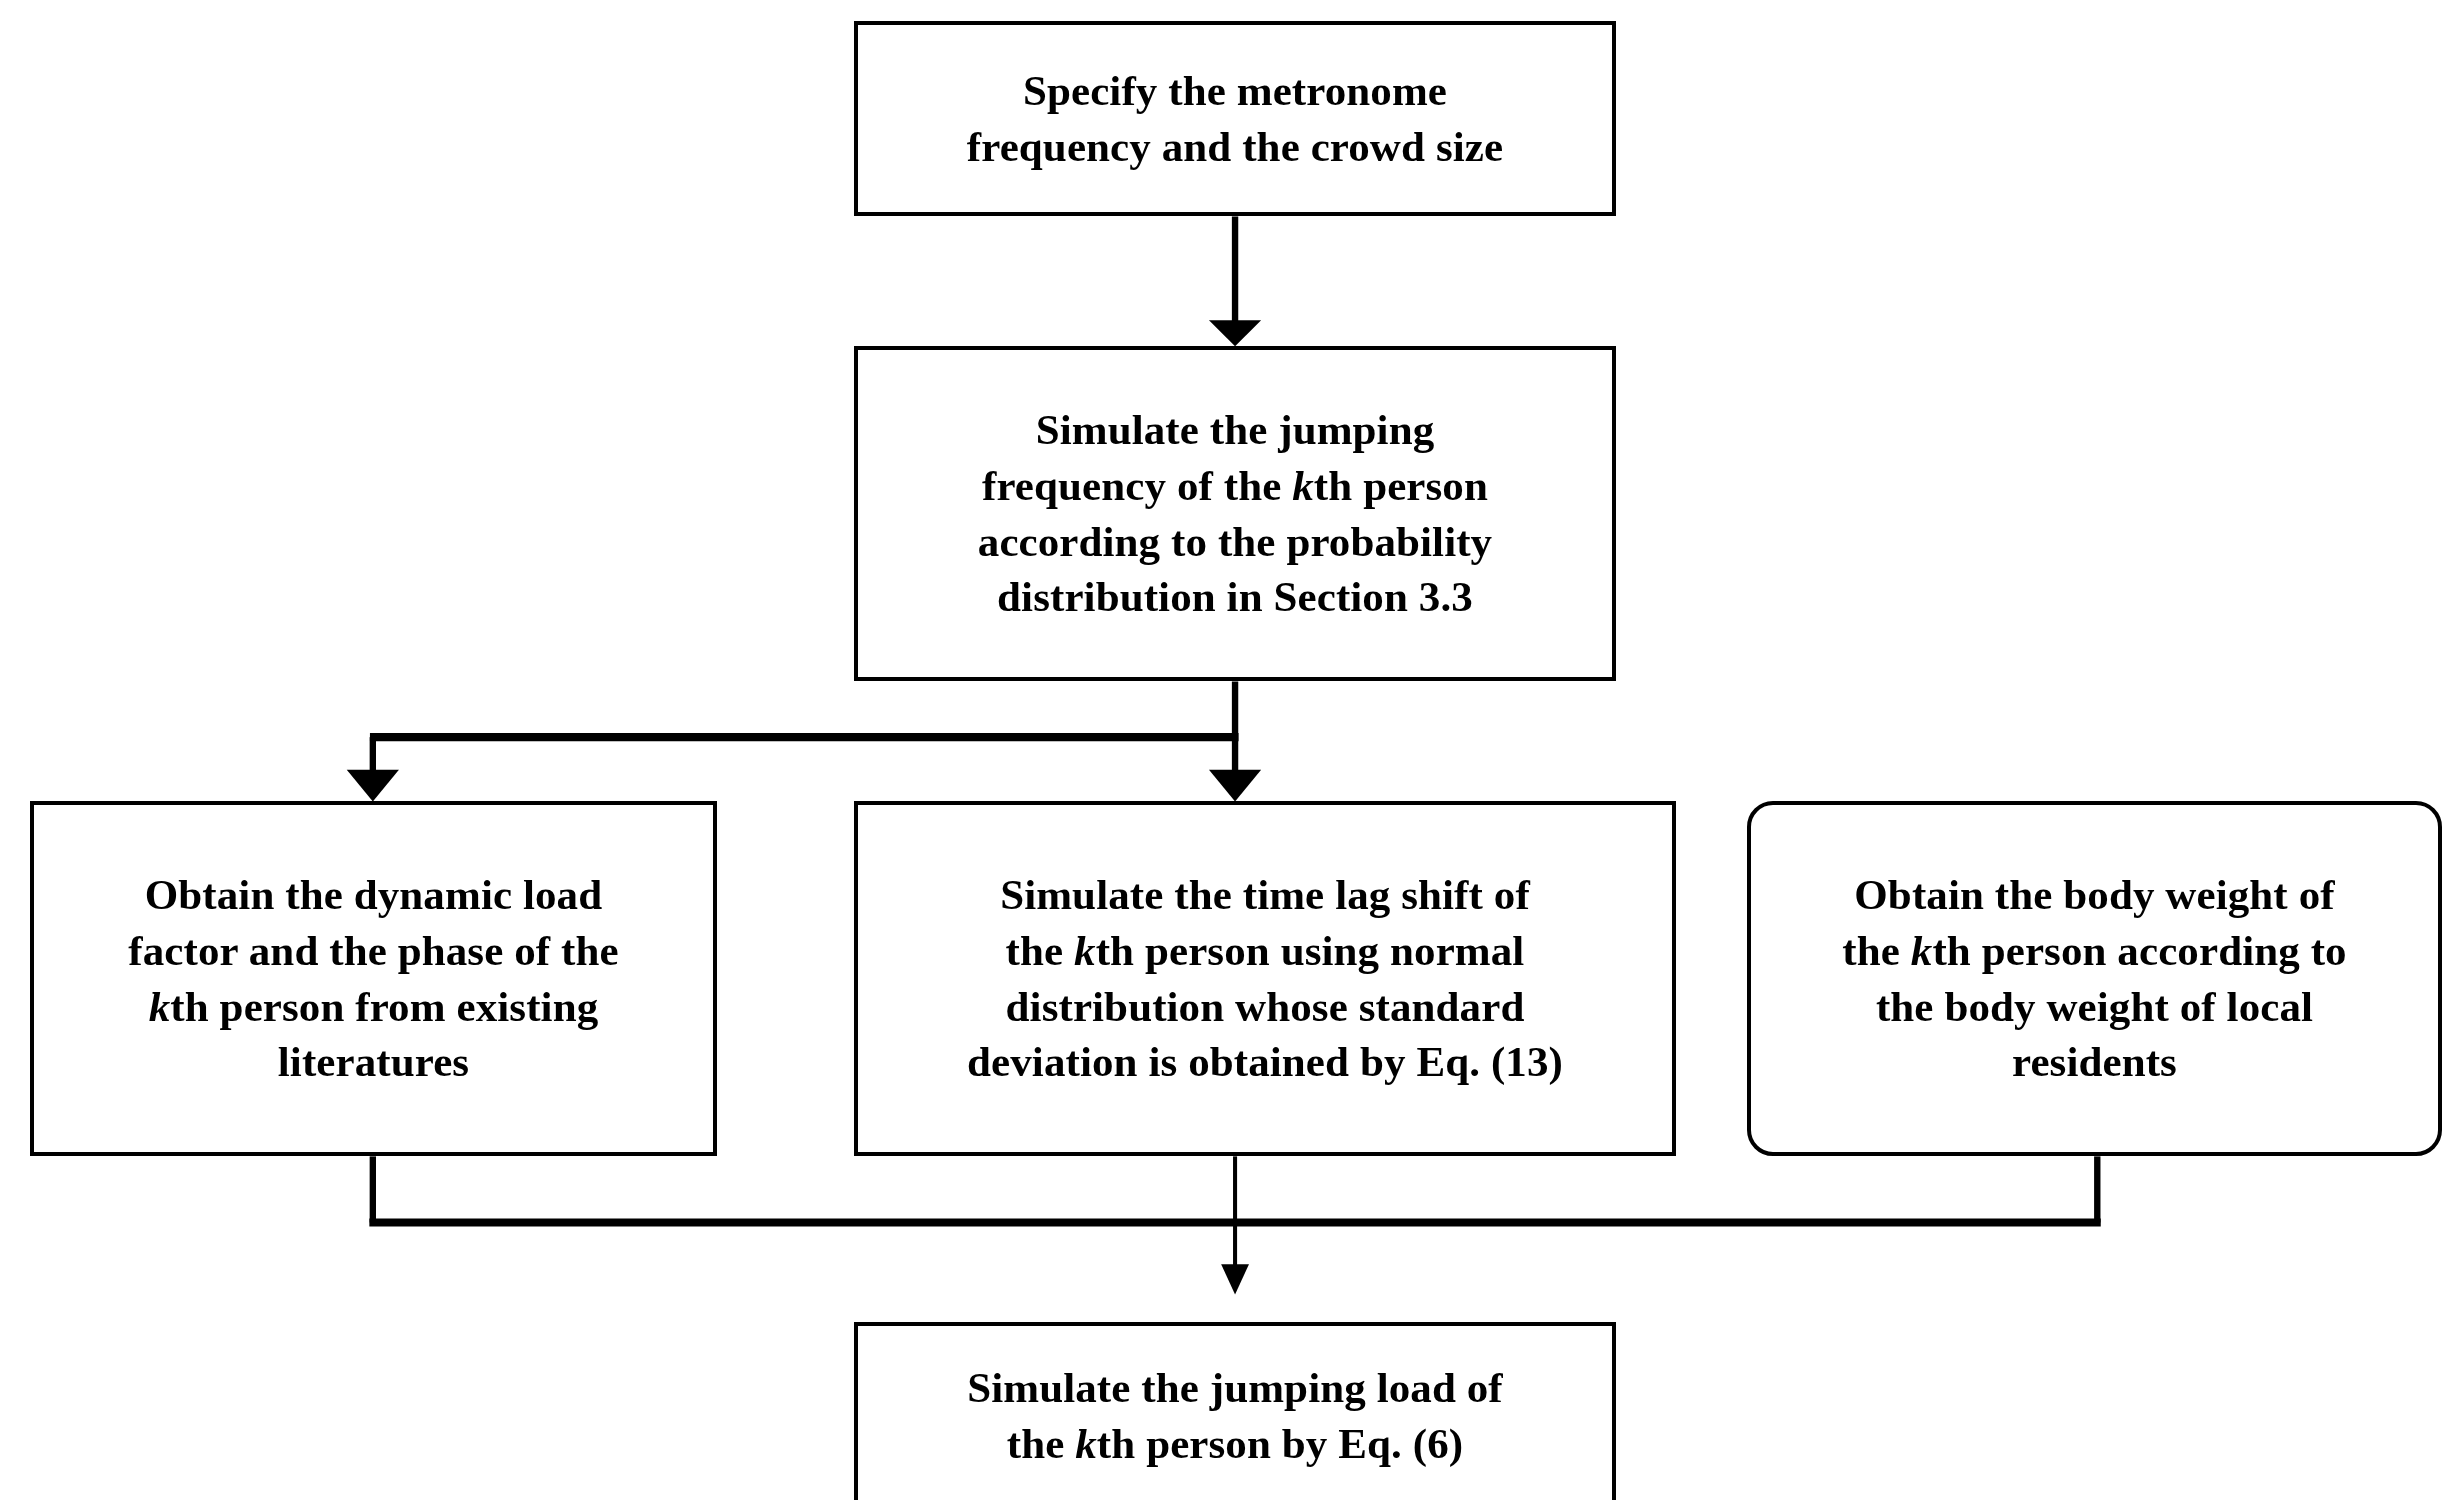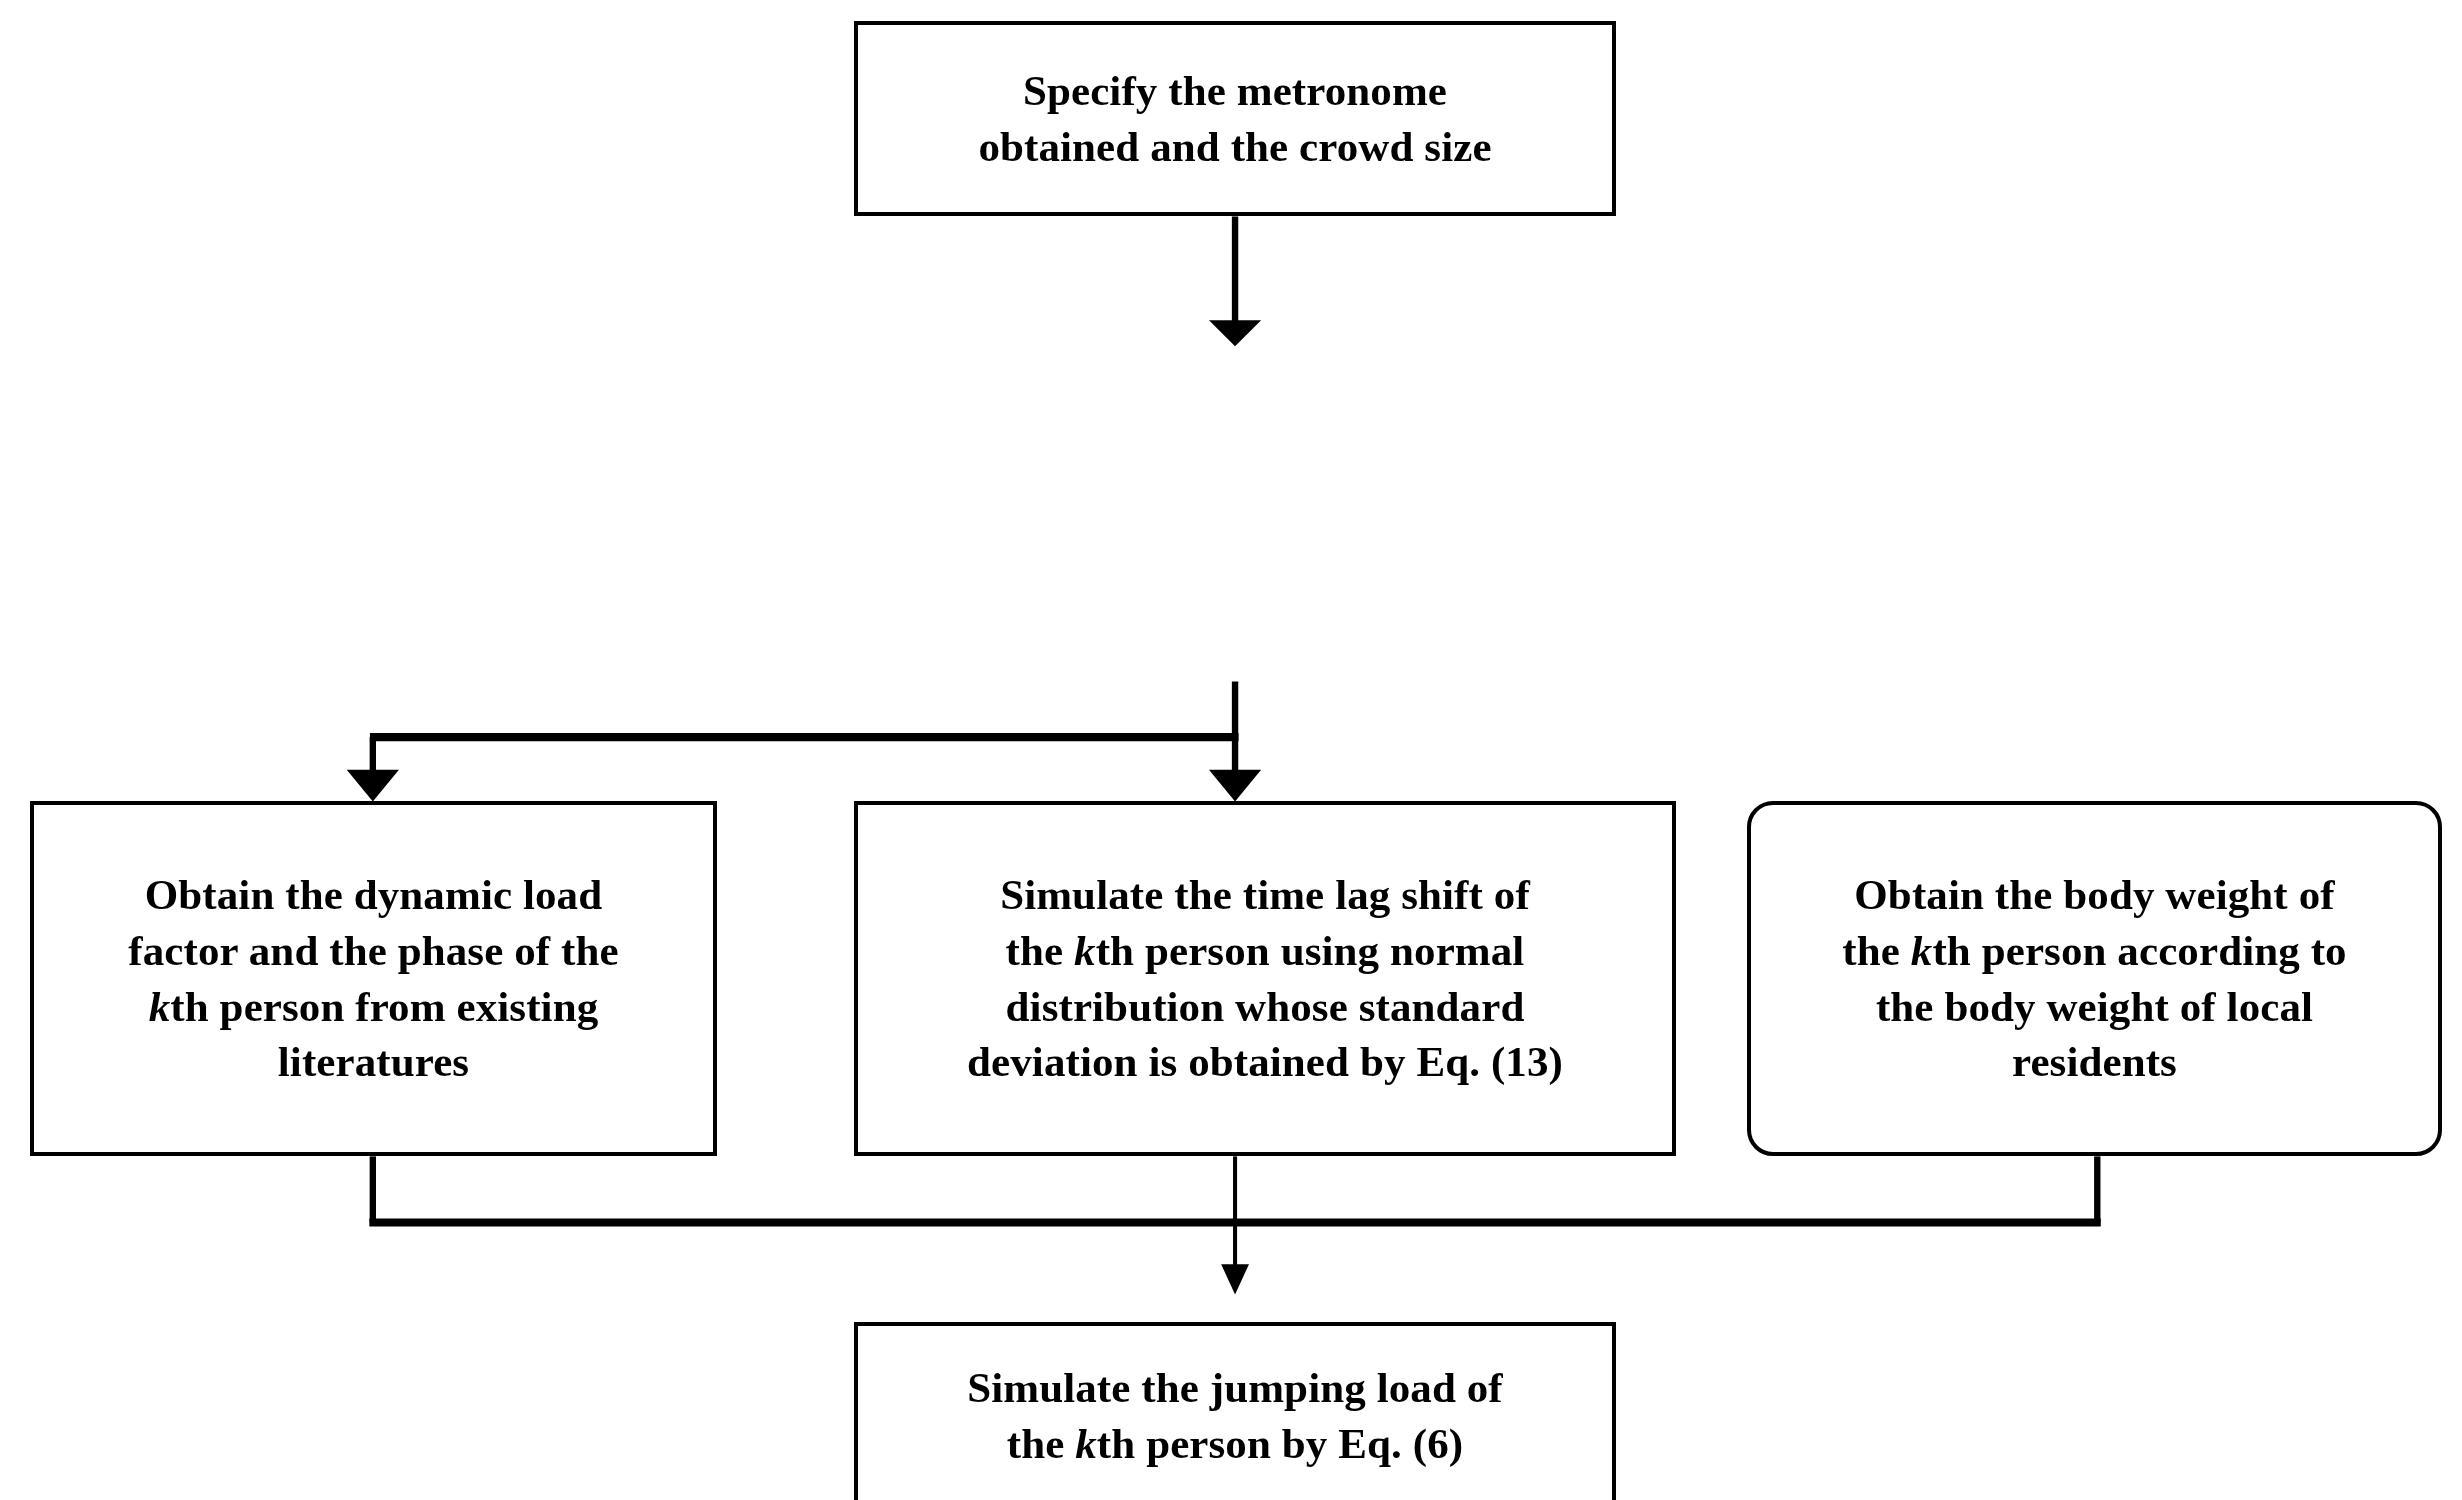--- a/index.html
+++ b/index.html
@@ -83,23 +83,26 @@
 
     <g fill="#000000" stroke="none">
       <polygon points="2085,552 2175,552 2130,597"></polygon>
       <polygon points="598,1327 688,1327 643,1382"></polygon>
       <polygon points="2085,1327 2175,1327 2130,1382"></polygon>
       <polygon points="2106,2180 2154,2180 2130,2232"></polygon>
     </g>
   </svg>
 
   <div class="node" id="node-specify">
-    <div class="node-text"><span>Specify the metronome</span><br><span>obtained and the crowd size</span></div>
+    <div class="node-text"><span>Specify the metronome</span><br><span>frequency and the crowd size</span></div>
   </div>
 
+  <div class="node" id="node-simulate-freq">
+    <div class="node-text">Simulate the jumping<br>frequency of the <i>k</i>th person<br>according to the probability<br>distribution in Section 3.3</div>
+  </div>
 
   <div class="node" id="node-dlf">
     <div class="node-text">Obtain the dynamic load<br>factor and the phase of the<br><i>k</i>th person from existing<br>literatures</div>
   </div>
 
   <div class="node" id="node-timelag">
     <div class="node-text">Simulate the time lag shift of<br>the <i>k</i>th person using normal<br>distribution whose standard<br>deviation is obtained by Eq. (13)</div>
   </div>
 
   <div class="node" id="node-bodyweight">

